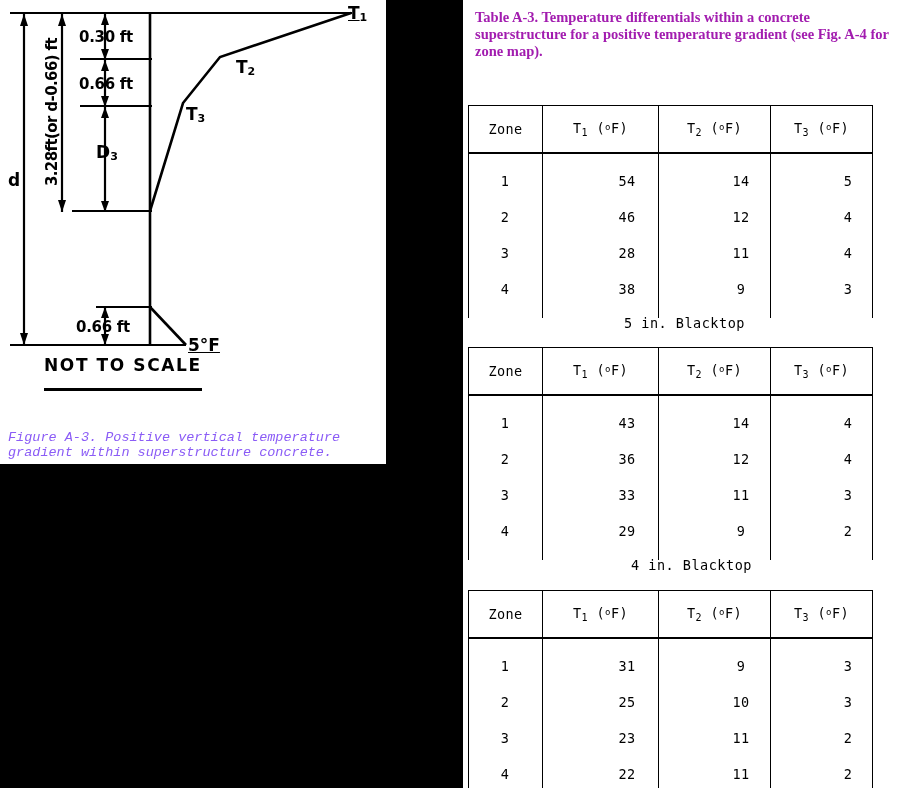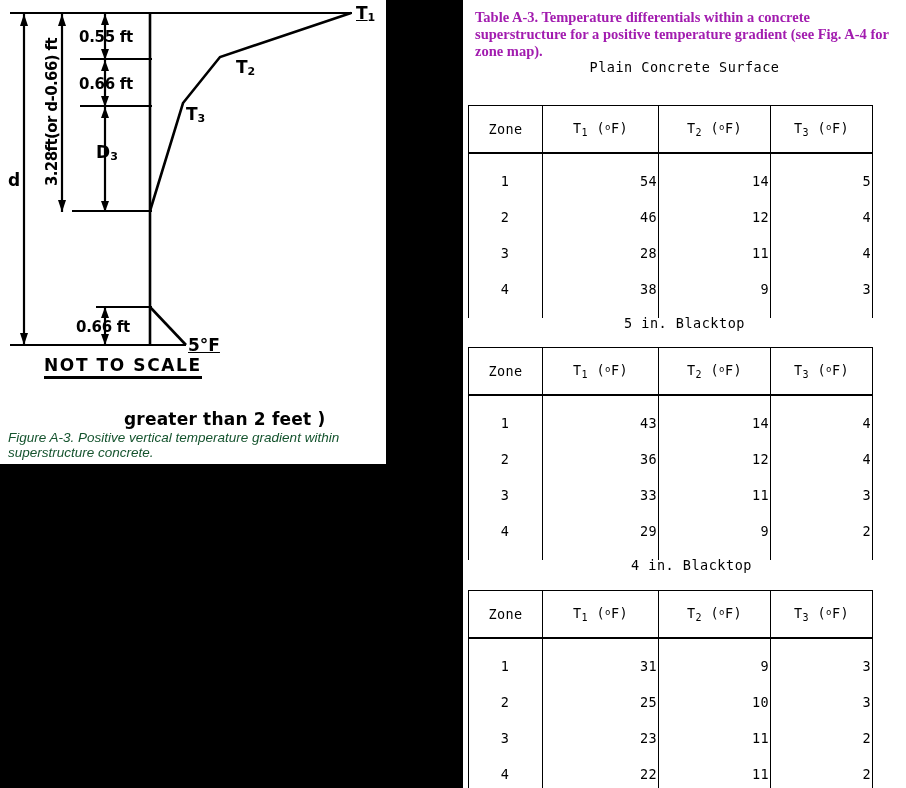--- a/index.html
+++ b/index.html
@@ -72,21 +72,21 @@
   }
   #label-066a {
     left: 79px;
     top: 75px;
   }
   #label-066b {
     left: 76px;
     top: 318px;
   }
   #label-T1 {
-    left: 356px;
+    left: 348px;
     top: 3px;
     text-decoration: underline;
   }
   #label-T2 {
     left: 236px;
     top: 57px;
   }
   #label-T3 {
     left: 186px;
     top: 104px;
@@ -96,44 +96,44 @@
     top: 335px;
     font-size: 17px;
     text-decoration: underline;
   }
   #label-nts {
     left: 44px;
     top: 355px;
     font-size: 17px;
     letter-spacing: 1.6px;
     border-bottom: 3px solid #000;
-    padding-bottom: 1px;
+    padding-bottom: 13px;
   }
   #note-line1 {
     left: 10px;
     top: 386px;
     font-size: 17px;
     letter-spacing: 0.2px;
   }
   #note-line2 {
     left: 124px;
     top: 409px;
     font-size: 17px;
     letter-spacing: 0.2px;
   }
   #fig-caption {
     position: absolute;
     left: 8px;
     top: 430px;
     width: 372px;
-    font-family: Liberation Sans, sans-serif;
+    font-family: Liberation Mono, monospace;
     font-style: italic;
     font-size: 13.5px;
     line-height: 15px;
-    color: #14532d;
+    color: #8b5cf6;
   }
 
   
   #tables-panel {
     position: absolute;
     left: 463px;
     top: 0;
     width: 443px;
     height: 788px;
     background: #ffffff;
@@ -184,21 +184,21 @@
     letter-spacing: 0.4px;
   }
   .data-table th {
     height: 44px;
     text-align: center;
     border-bottom-width: 2px;
   }
   .data-table td {
     height: 34px;
     padding-left: 54px;
-    text-align: right;
+    text-align: center;
     border-top: none;
     border-bottom: none;
   }
   .data-table tbody tr:first-child td { padding-top: 10px; }
   .data-table tbody tr:last-child td { padding-bottom: 12px; }
   .data-table .col-zone { width: 74px; }
   .data-table td.col-zone {
     text-align: center;
     padding-left: 0;
   }
@@ -254,21 +254,21 @@
       <line x1="150" y1="13" x2="352" y2="13" stroke-width="2.2"></line>
 
       <line x1="150" y1="345" x2="186" y2="345" stroke-width="2.2"></line>
 
       <polyline points="351,13 220,57 183,103 150,211" stroke-width="2.6" stroke-linejoin="miter"></polyline>
 
       <line x1="150" y1="307" x2="186" y2="345" stroke-width="2.6"></line>
     </g>
   </svg>
 
-  <div class="fig-label dim-text" id="label-033">0.55 ft</div>
+  <div class="fig-label dim-text" id="label-033">0.30 ft</div>
 
   <div class="fig-label dim-text" id="label-066a">0.66 ft</div>
 
   <div class="fig-label dim-text" id="label-066b">0.66 ft</div>
 
   <div class="fig-label" id="label-d">d</div>
 
   <div class="fig-label" id="label-D3"><span>D</span><span class="t-sub">3</span></div>
 
   <div class="fig-label" id="label-rot">3.28ft(or d-0.66) ft</div>
@@ -277,29 +277,27 @@
 
   <div class="fig-label t-label" id="label-T2"><span>T</span><span class="t-sub">2</span></div>
 
   <div class="fig-label t-label" id="label-T3"><span>T</span><span class="t-sub">3</span></div>
 
   <div class="fig-label" id="label-5F">5°F</div>
 
   <div class="fig-label" id="label-nts">NOT TO SCALE</div>
 
 
-  <div class="fig-label" id="note-line2">greater than 2 feet )</div>
 
   <div id="fig-caption">Figure A-3. Positive vertical temperature gradient within superstructure concrete.</div>
 </div>
 
 <div id="tables-panel">
   <div id="table-caption">Table A-3. Temperature differentials within a concrete superstructure for a positive temperature gradient (see Fig. A-4 for zone map).</div>
 
-  <div class="subtitle" id="sub-0">Plain Concrete Surface</div>
 
   <table class="data-table" id="tbl-0">
     <colgroup>
       <col class="col-zone">
         <col class="col-t1">
         <col class="col-t2">
         <col class="col-t3">
     </colgroup>
     <thead>
       <tr>

